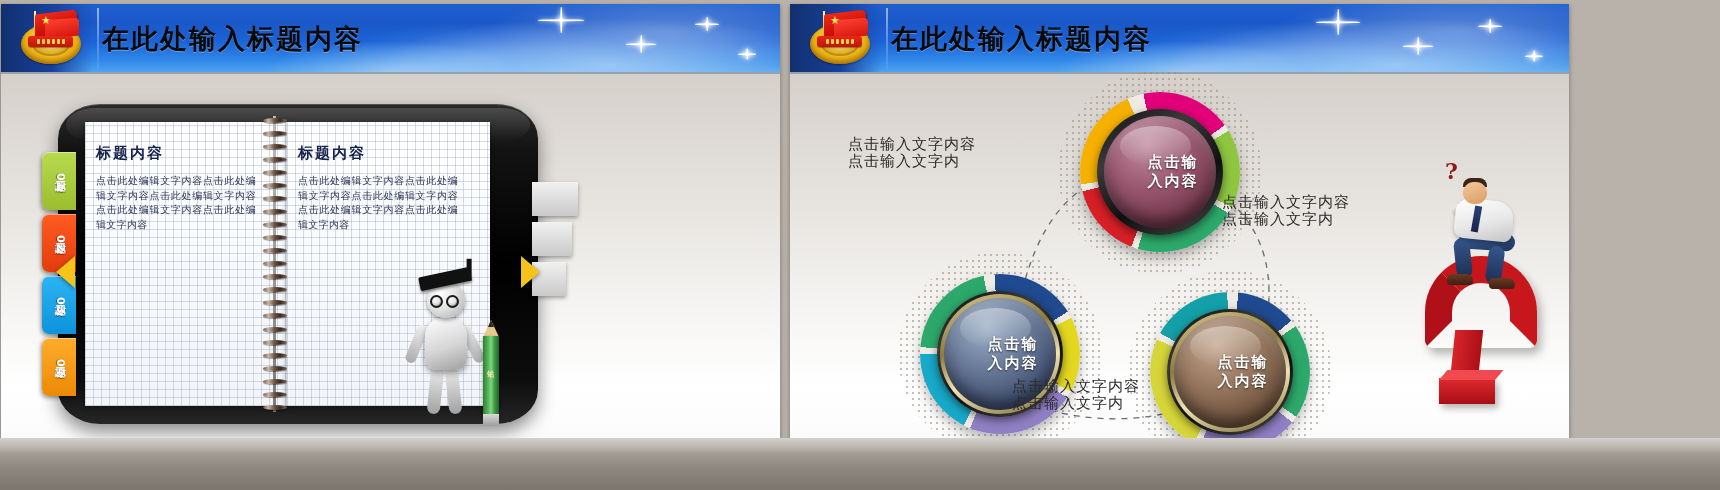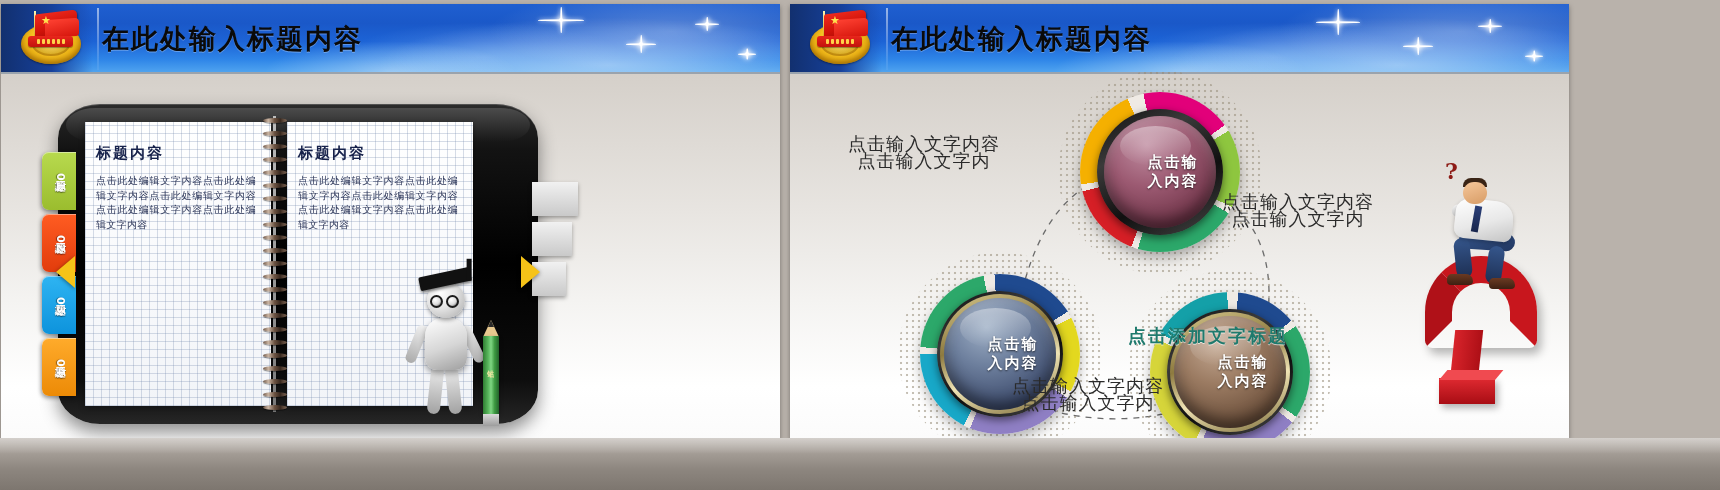--- a/index.html
+++ b/index.html
@@ -121,21 +121,21 @@
     position:absolute; left:57px; top:30px; width:480px; height:320px;
     background: linear-gradient(180deg,#2b2b2b 0%,#131313 14%,#000 50%,#0d0d0d 86%,#262626 100%);
     border-radius:42px/34px;
     box-shadow:0 8px 18px rgba(0,0,0,.45), inset 0 1px 0 rgba(255,255,255,.18);
   }
   .nb-gloss{
     position:absolute; left:8px; top:4px; right:8px; height:34px; border-radius:38px/22px;
     background:linear-gradient(180deg,rgba(255,255,255,.16),rgba(255,255,255,0));
   }
   .page{
-    position:absolute; top:18px; height:284px; width:186px;
+    position:absolute; top:18px; height:284px; width:203px;
     background:
       repeating-linear-gradient(0deg, rgba(120,140,175,.30) 0 1px, rgba(0,0,0,0) 1px 8px),
       repeating-linear-gradient(90deg, rgba(120,140,175,.30) 0 1px, rgba(0,0,0,0) 1px 8px),
       linear-gradient(180deg,#ffffff,#f2f4f8);
     box-shadow:0 2px 6px rgba(0,0,0,.35);
   }
   .page-l{ left:27px; }
   .page-r{ left:229px; }
   .page-title{
     position:absolute; left:11px; top:22px;
@@ -295,22 +295,22 @@
     position:relative; z-index:2; width:86px; text-align:center;
     font-family:"DejaVu Serif","Liberation Serif",serif;
     font-size:15px; line-height:19px; font-weight:700; color:#fff; letter-spacing:2px;
     text-shadow:0 1px 2px rgba(0,0,0,.65);
   }
   .conn{ position:absolute; inset:0; pointer-events:none; }
 
   .lab{
     position:absolute;
     font-family:Liberation Serif, serif;
-    font-size:18px; line-height:17px; color:#2a2a2a; letter-spacing:1px;
-    text-align:center; white-space:nowrap;
+    font-size:15px; line-height:17px; color:#2a2a2a; letter-spacing:1px;
+    text-align:left; white-space:nowrap;
   }
   .lab .l2{ display:block; }
 
   
   .qmark{ position:absolute; right:18px; top:96px; width:150px; height:250px; }
   .qm-hook{
     position:absolute; left:24px; top:86px; width:112px; height:92px;
     border:27px solid #c8161d; border-radius:60px 60px 8px 8px;
     border-bottom-color:transparent; border-left-color:#b01118;
     box-shadow:4px 6px 10px rgba(0,0,0,.28);
@@ -668,20 +668,19 @@
           <div class="shin2"></div>
           <div class="shoe"></div>
           <div class="shoe2"></div>
           <div class="shirt"></div>
           <div class="tie"></div>
           <div class="hair"></div>
           <div class="head"></div>
         </div>
       </div>
 
-      <div class="rt-title">点击添加文字标题</div>
     </div>
   </div>
 
   <div class="deck-base">
     <div class="sheen"></div>
   </div>
 </div>
 
 </body></html>

